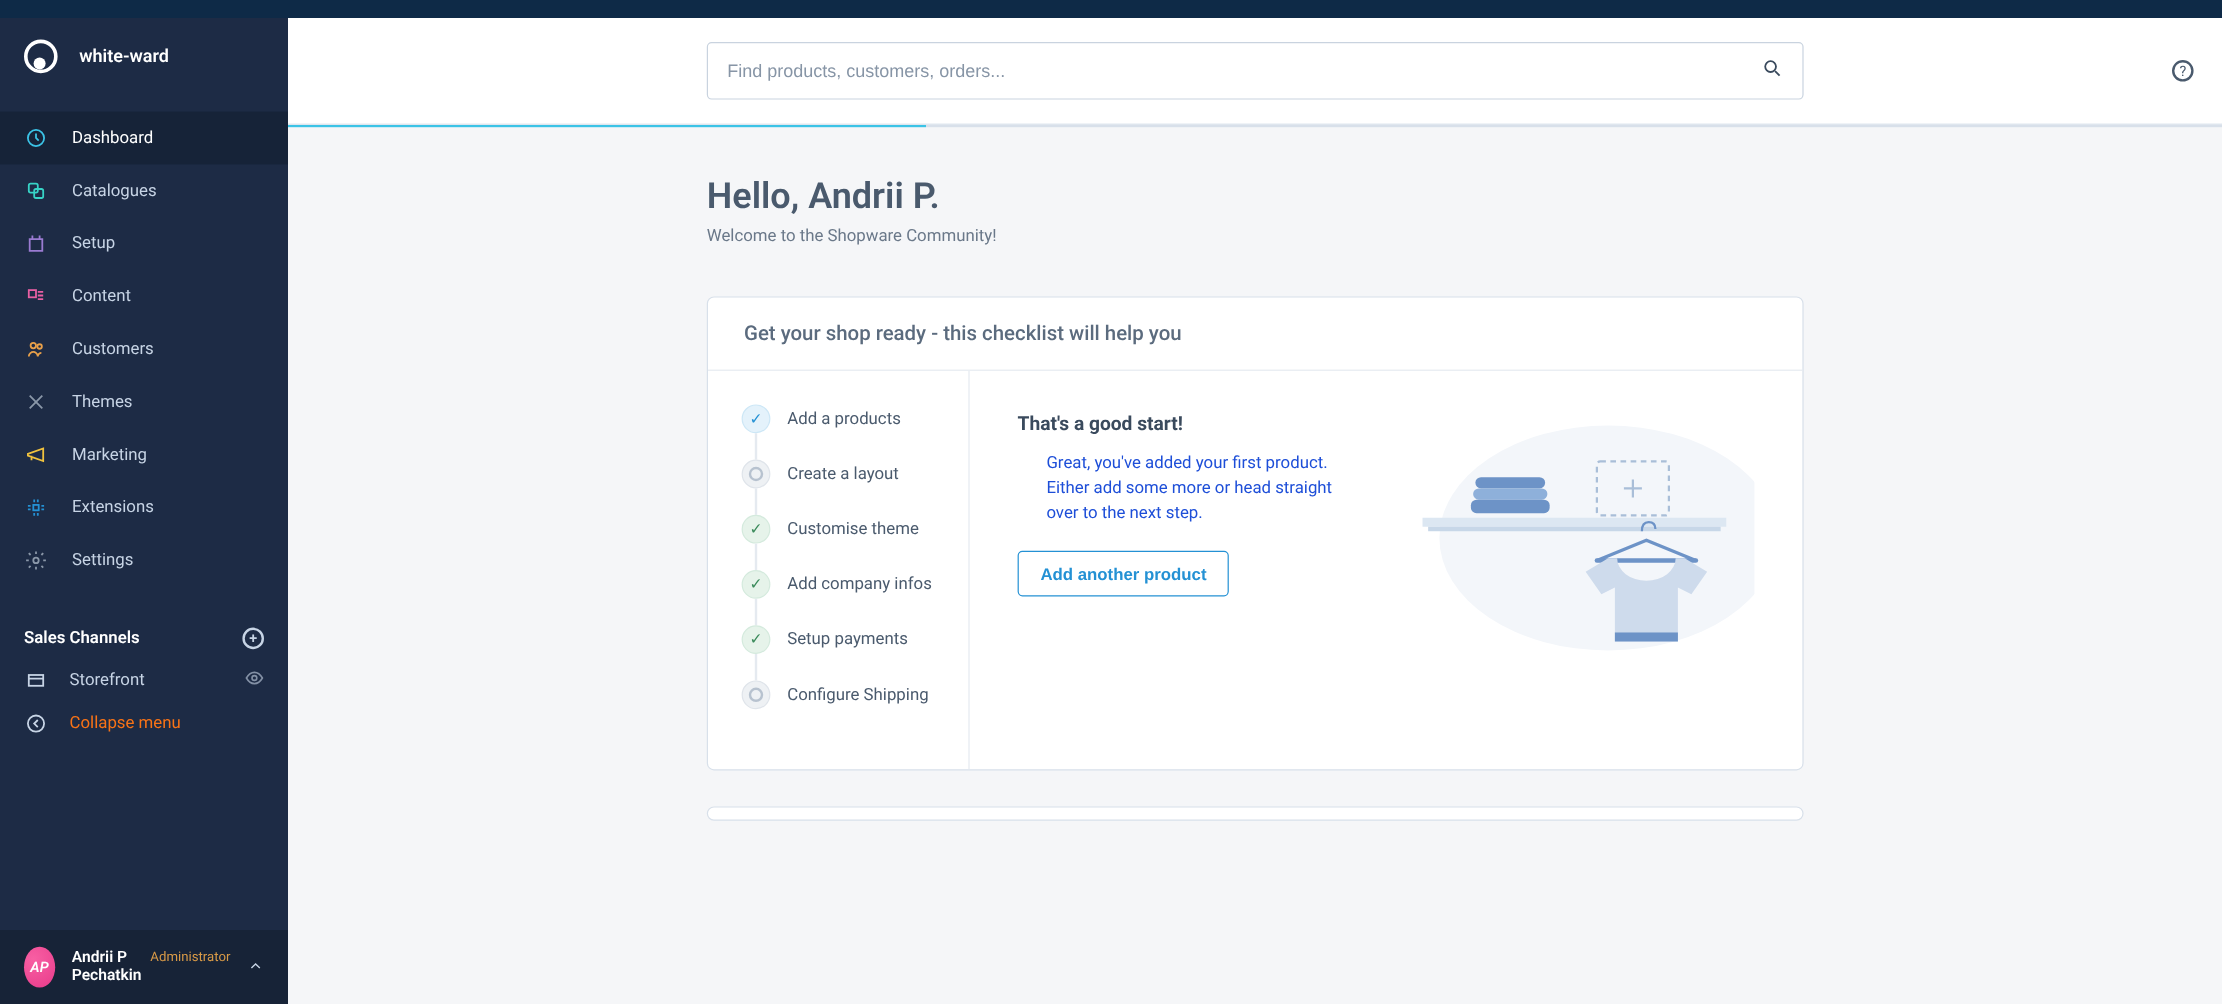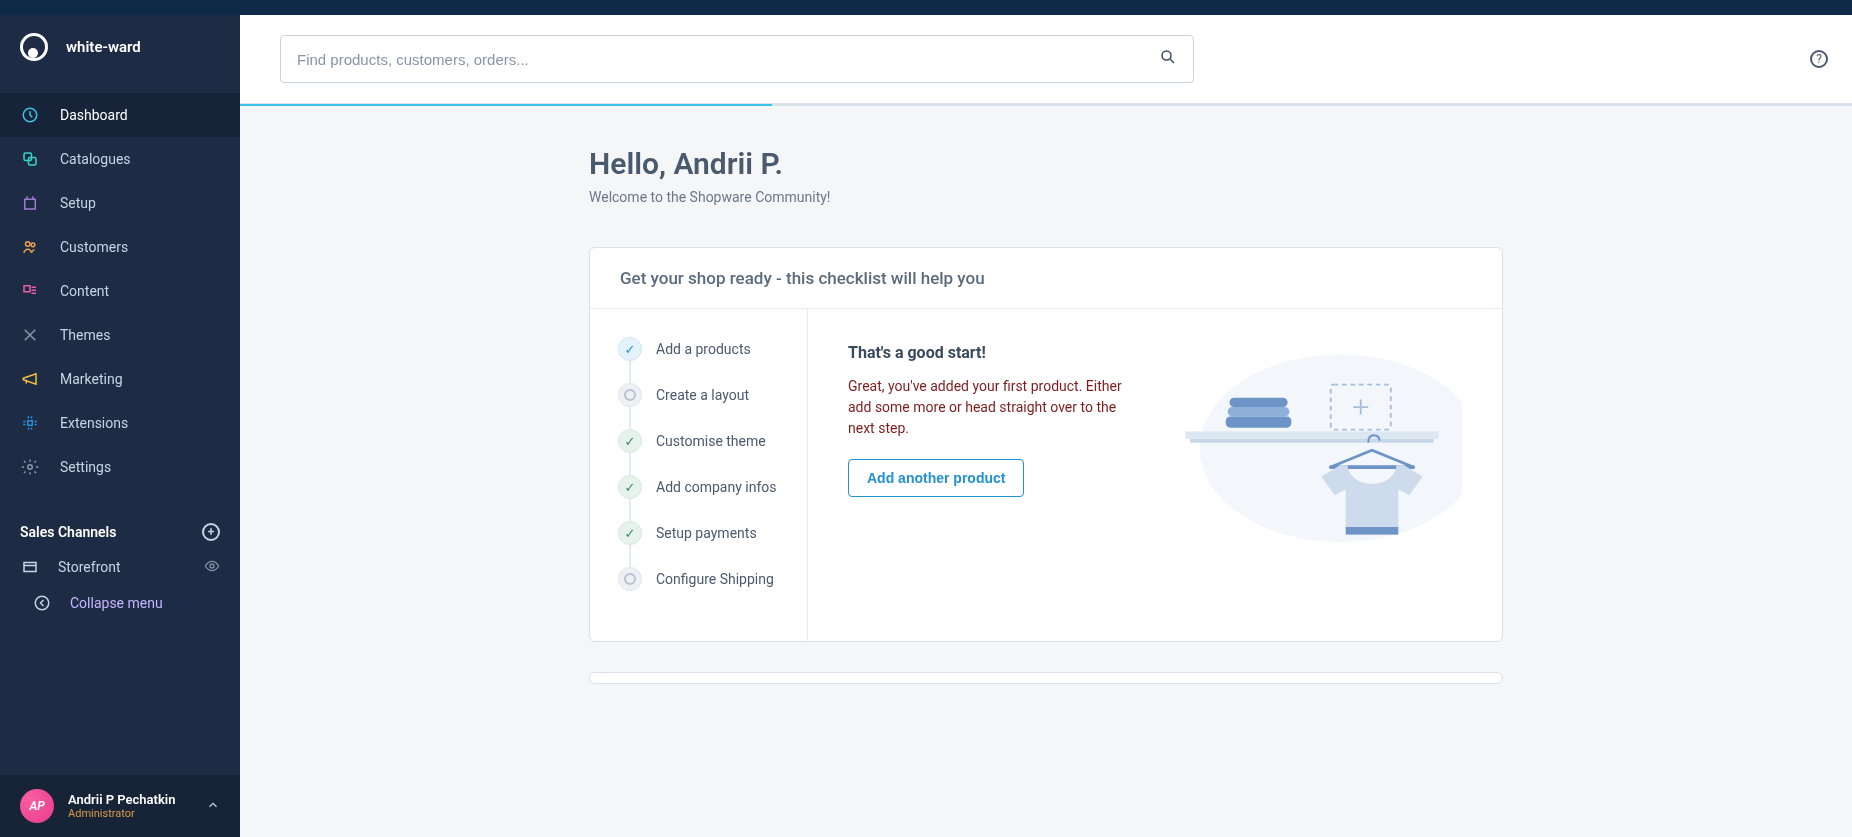--- a/index.html
+++ b/index.html
@@ -74,56 +74,56 @@
 .sb-channel-item {
   display:flex; align-items:center; justify-content:space-between;
   padding: 8px 20px;
   font-size:14px;
   color:#c7d4e5;
 }
 .sb-channel-left { display:flex; align-items:center; gap: 18px; }
 .sb-eye { opacity:0.6; }
 .sb-collapse {
   display:flex; align-items:center; gap:18px;
-  padding: 8px 32px;
-  font-size:14px; color:#c4b5fd;
+  padding: 8px 20px;
+  font-size:14px; color:#f97316;
 }
 .sb-spacer { flex:1; }
 .sb-user {
   background:#172337;
   display:flex; align-items:center;
   padding: 14px 20px;
   gap: 14px;
 }
 .sb-avatar {
   width: 34px; height:34px;
   border-radius:50%;
   background: radial-gradient(circle at 30% 30%, #f85fa3, #e83b8b);
   color:#fff;
   display:flex; align-items:center; justify-content:center;
   font-size:12px; font-weight:600;font-style:italic;
 }
-.sb-user-text { display:flex; flex-direction:column; }
+.sb-user-text { display:flex; }
 .sb-user-name { color:#fff; font-size:13px; font-weight:600; }
 .sb-user-role { color:#d99a47; font-size:11px; }
 .sb-user-chevron { margin-left:auto; color:#c7d4e5; }
 
 
 .main {
   flex:1;
   display:flex; flex-direction:column;
   overflow:auto;
   position:relative;
 }
 .search-zone {
   background:#fff;
   border-bottom:1px solid #d8e0ea;
   padding: 20px 40px;
   display:flex;
-  justify-content:flex-start;
+  justify-content:center;
   position:relative;
 }
 .search-box {
   width: 100%;
   max-width: 914px;
   border:1px solid #c9d3df;
   border-radius:4px;
   display:flex; align-items:center;
   padding: 12px 16px;
   color:#8795a6;
@@ -205,21 +205,21 @@
   content:""; width:8px; height:8px; border:2px solid #b7c2cf; border-radius:50%;
 }
 .panel-detail {
   flex:1;
   padding: 34px 40px;
   display:flex;
   gap: 40px;
 }
 .detail-text { flex:1; max-width: 320px; }
 .detail-text h3 { font-size:16px; font-weight:700; color:#3a4a5d; margin-bottom:14px; }
-.detail-text p { font-size:14px; color:#7f1d1d; line-height:1.5; margin-bottom:20px; }
+.detail-text p { font-size:14px; color:#1d4ed8; line-height:1.5; margin-bottom:20px;margin-left:24px; }
 .btn-outline {
   display:inline-block;
   padding: 10px 18px;
   border:1px solid #2491d4;
   border-radius:4px;
   color:#2491d4;
   font-size:14px; font-weight:600;
   cursor:pointer;
   background:#fff;
 }
@@ -272,36 +272,36 @@
       <div class="sb-item">
         <span class="sb-icon">
           <svg viewBox="0 0 24 24" fill="none" stroke="#9a7bd1" stroke-width="2">
               <path d="M8 3v4M16 3v4M5 7h14v13H5z"></path>
             </svg>
         </span>
         <span>Setup</span>
       </div>
       <div class="sb-item">
         <span class="sb-icon">
+          <svg viewBox="0 0 24 24" fill="none" stroke="#e85fa3" stroke-width="2">
+              <rect x="4" y="5" width="8" height="8"></rect>
+              <path d="M14 7h6M14 11h6M14 15h6"></path>
+            </svg>
+        </span>
+        <span>Content</span>
+      </div>
+      <div class="sb-item">
+        <span class="sb-icon">
           <svg viewBox="0 0 24 24" fill="none" stroke="#e8a04a" stroke-width="2">
               <circle cx="9" cy="8" r="3"></circle>
               <circle cx="16" cy="9" r="2.5"></circle>
               <path d="M4 20c0-3 3-5 5-5s5 2 5 5M14 20c0-2 2-4 4-4"></path>
             </svg>
         </span>
         <span>Customers</span>
-      </div>
-      <div class="sb-item">
-        <span class="sb-icon">
-          <svg viewBox="0 0 24 24" fill="none" stroke="#e85fa3" stroke-width="2">
-              <rect x="4" y="5" width="8" height="8"></rect>
-              <path d="M14 7h6M14 11h6M14 15h6"></path>
-            </svg>
-        </span>
-        <span>Content</span>
       </div>
       <div class="sb-item">
         <span class="sb-icon">
           <svg viewBox="0 0 24 24" fill="none" stroke="#8a97a8" stroke-width="2">
               <path d="M5 19l14-14M5 5l14 14"></path>
             </svg>
         </span>
         <span>Themes</span>
       </div>
       <div class="sb-item">

